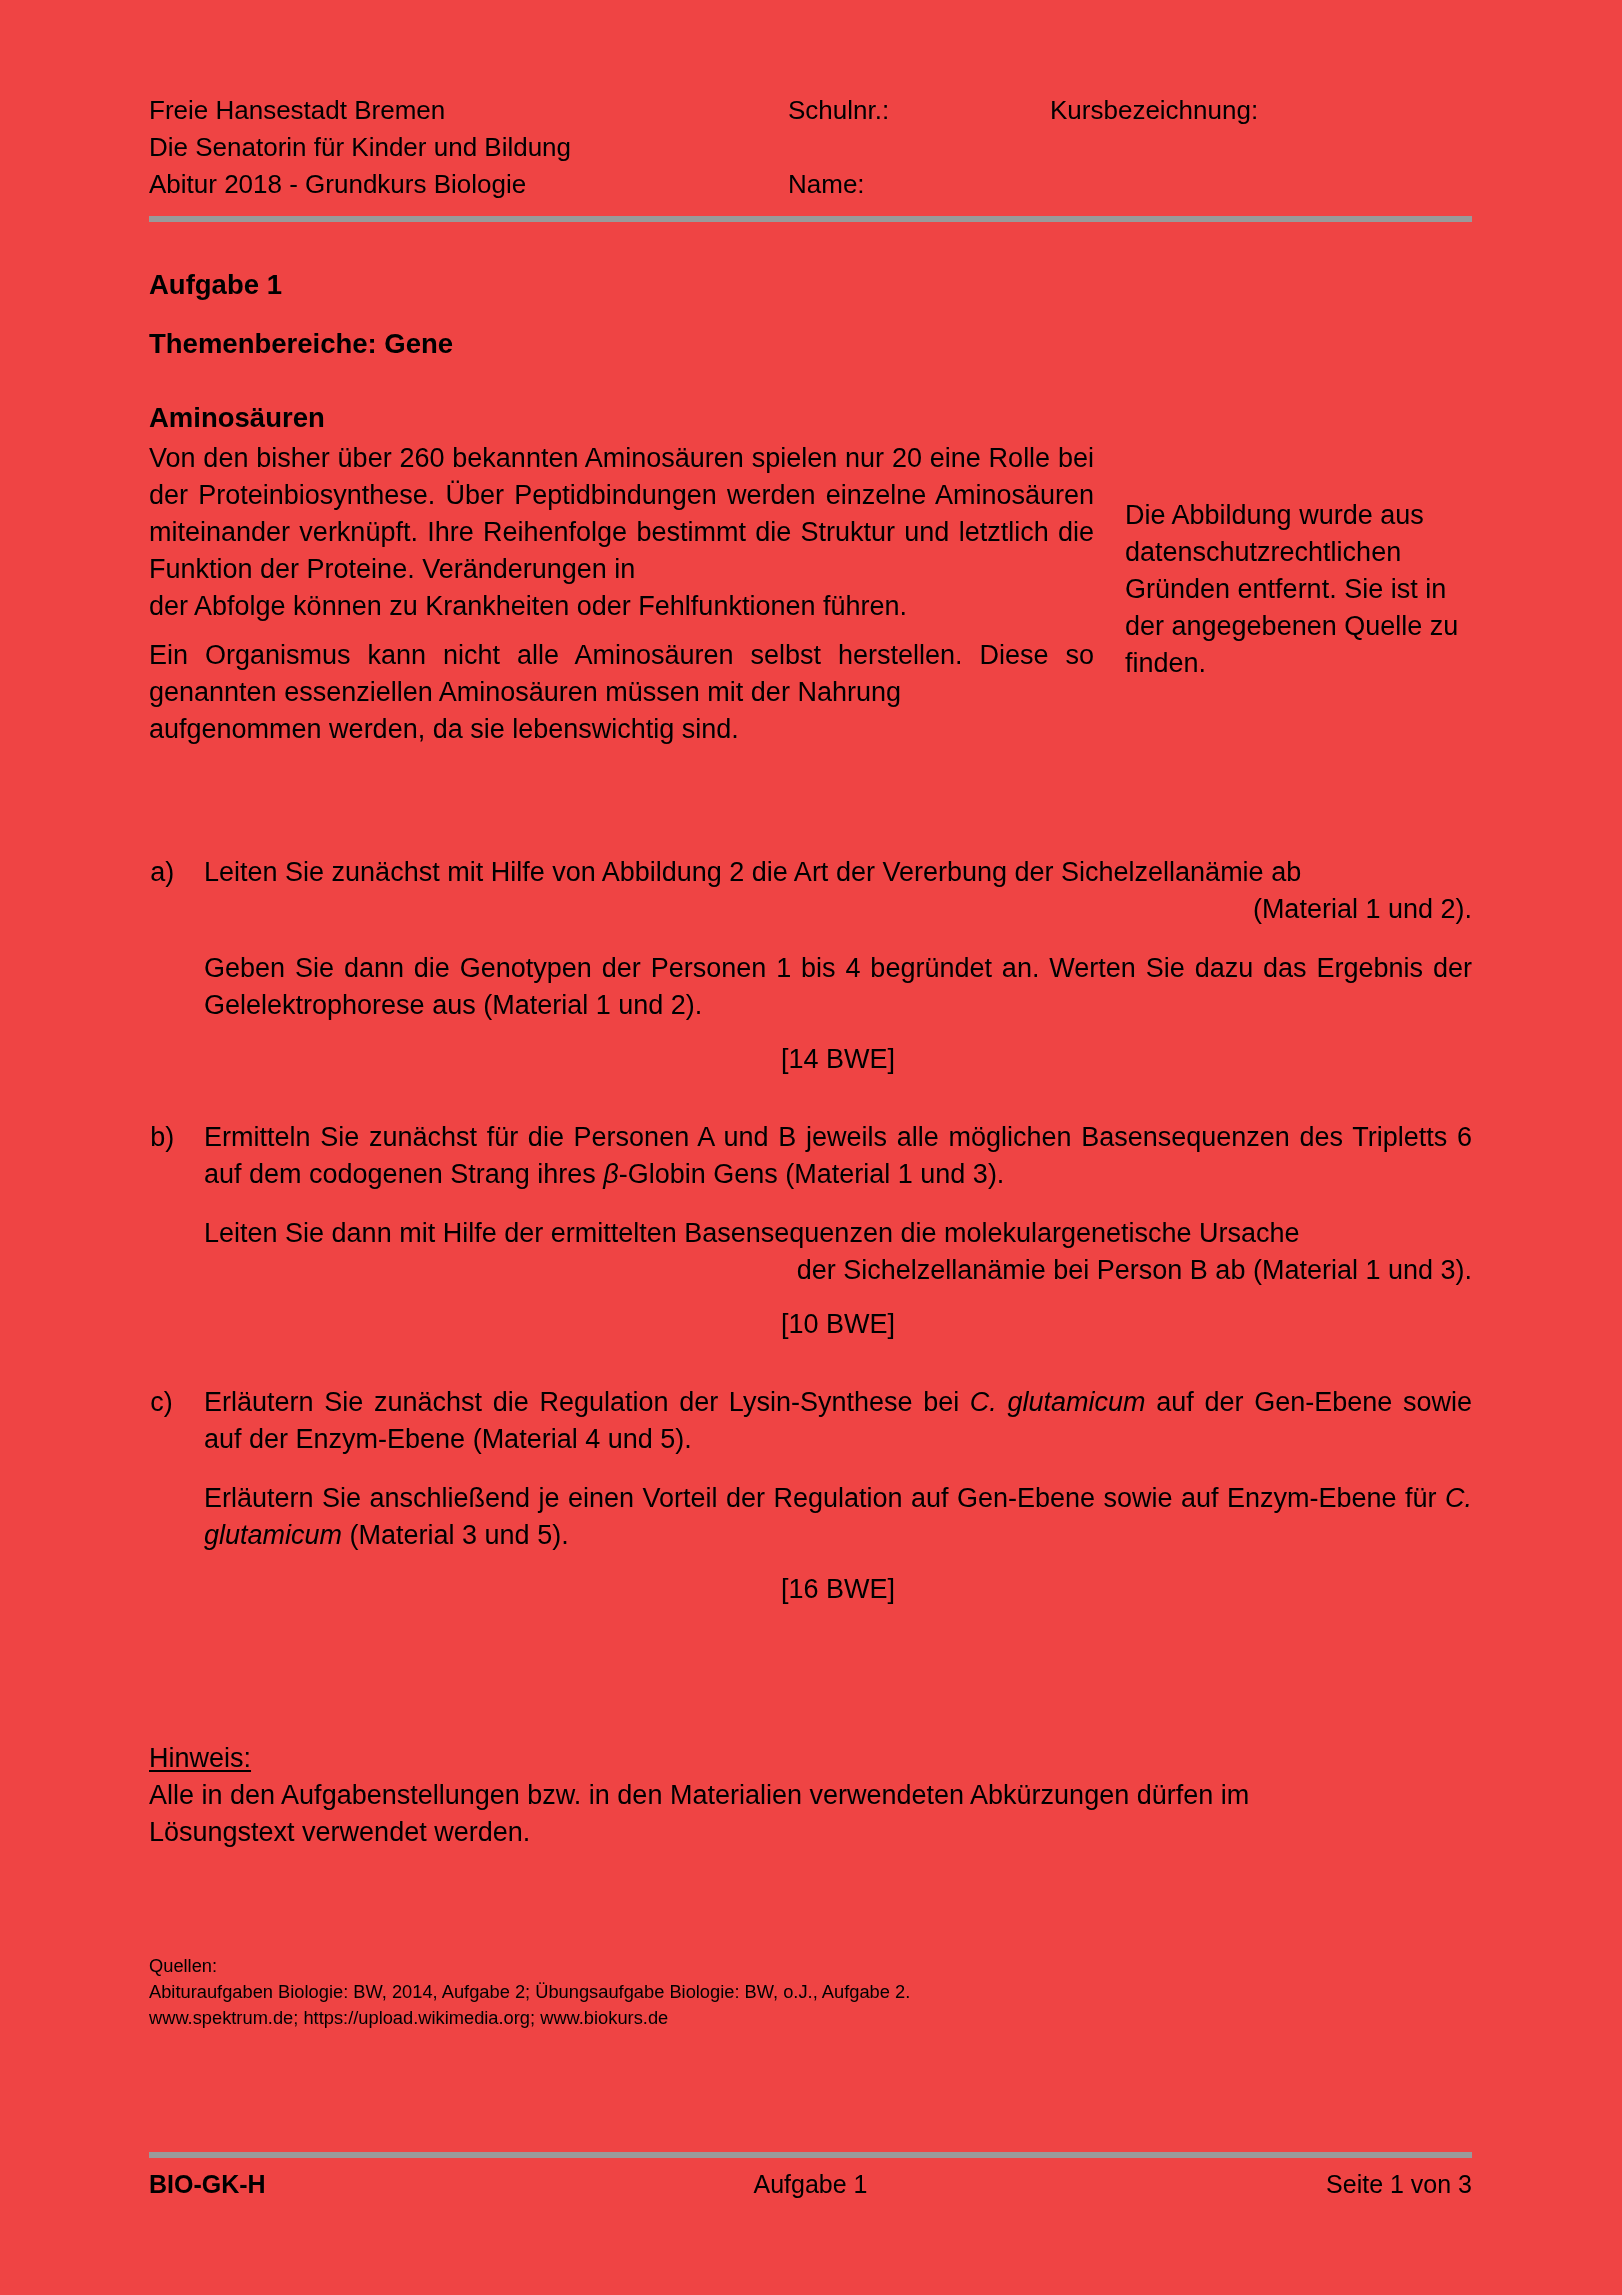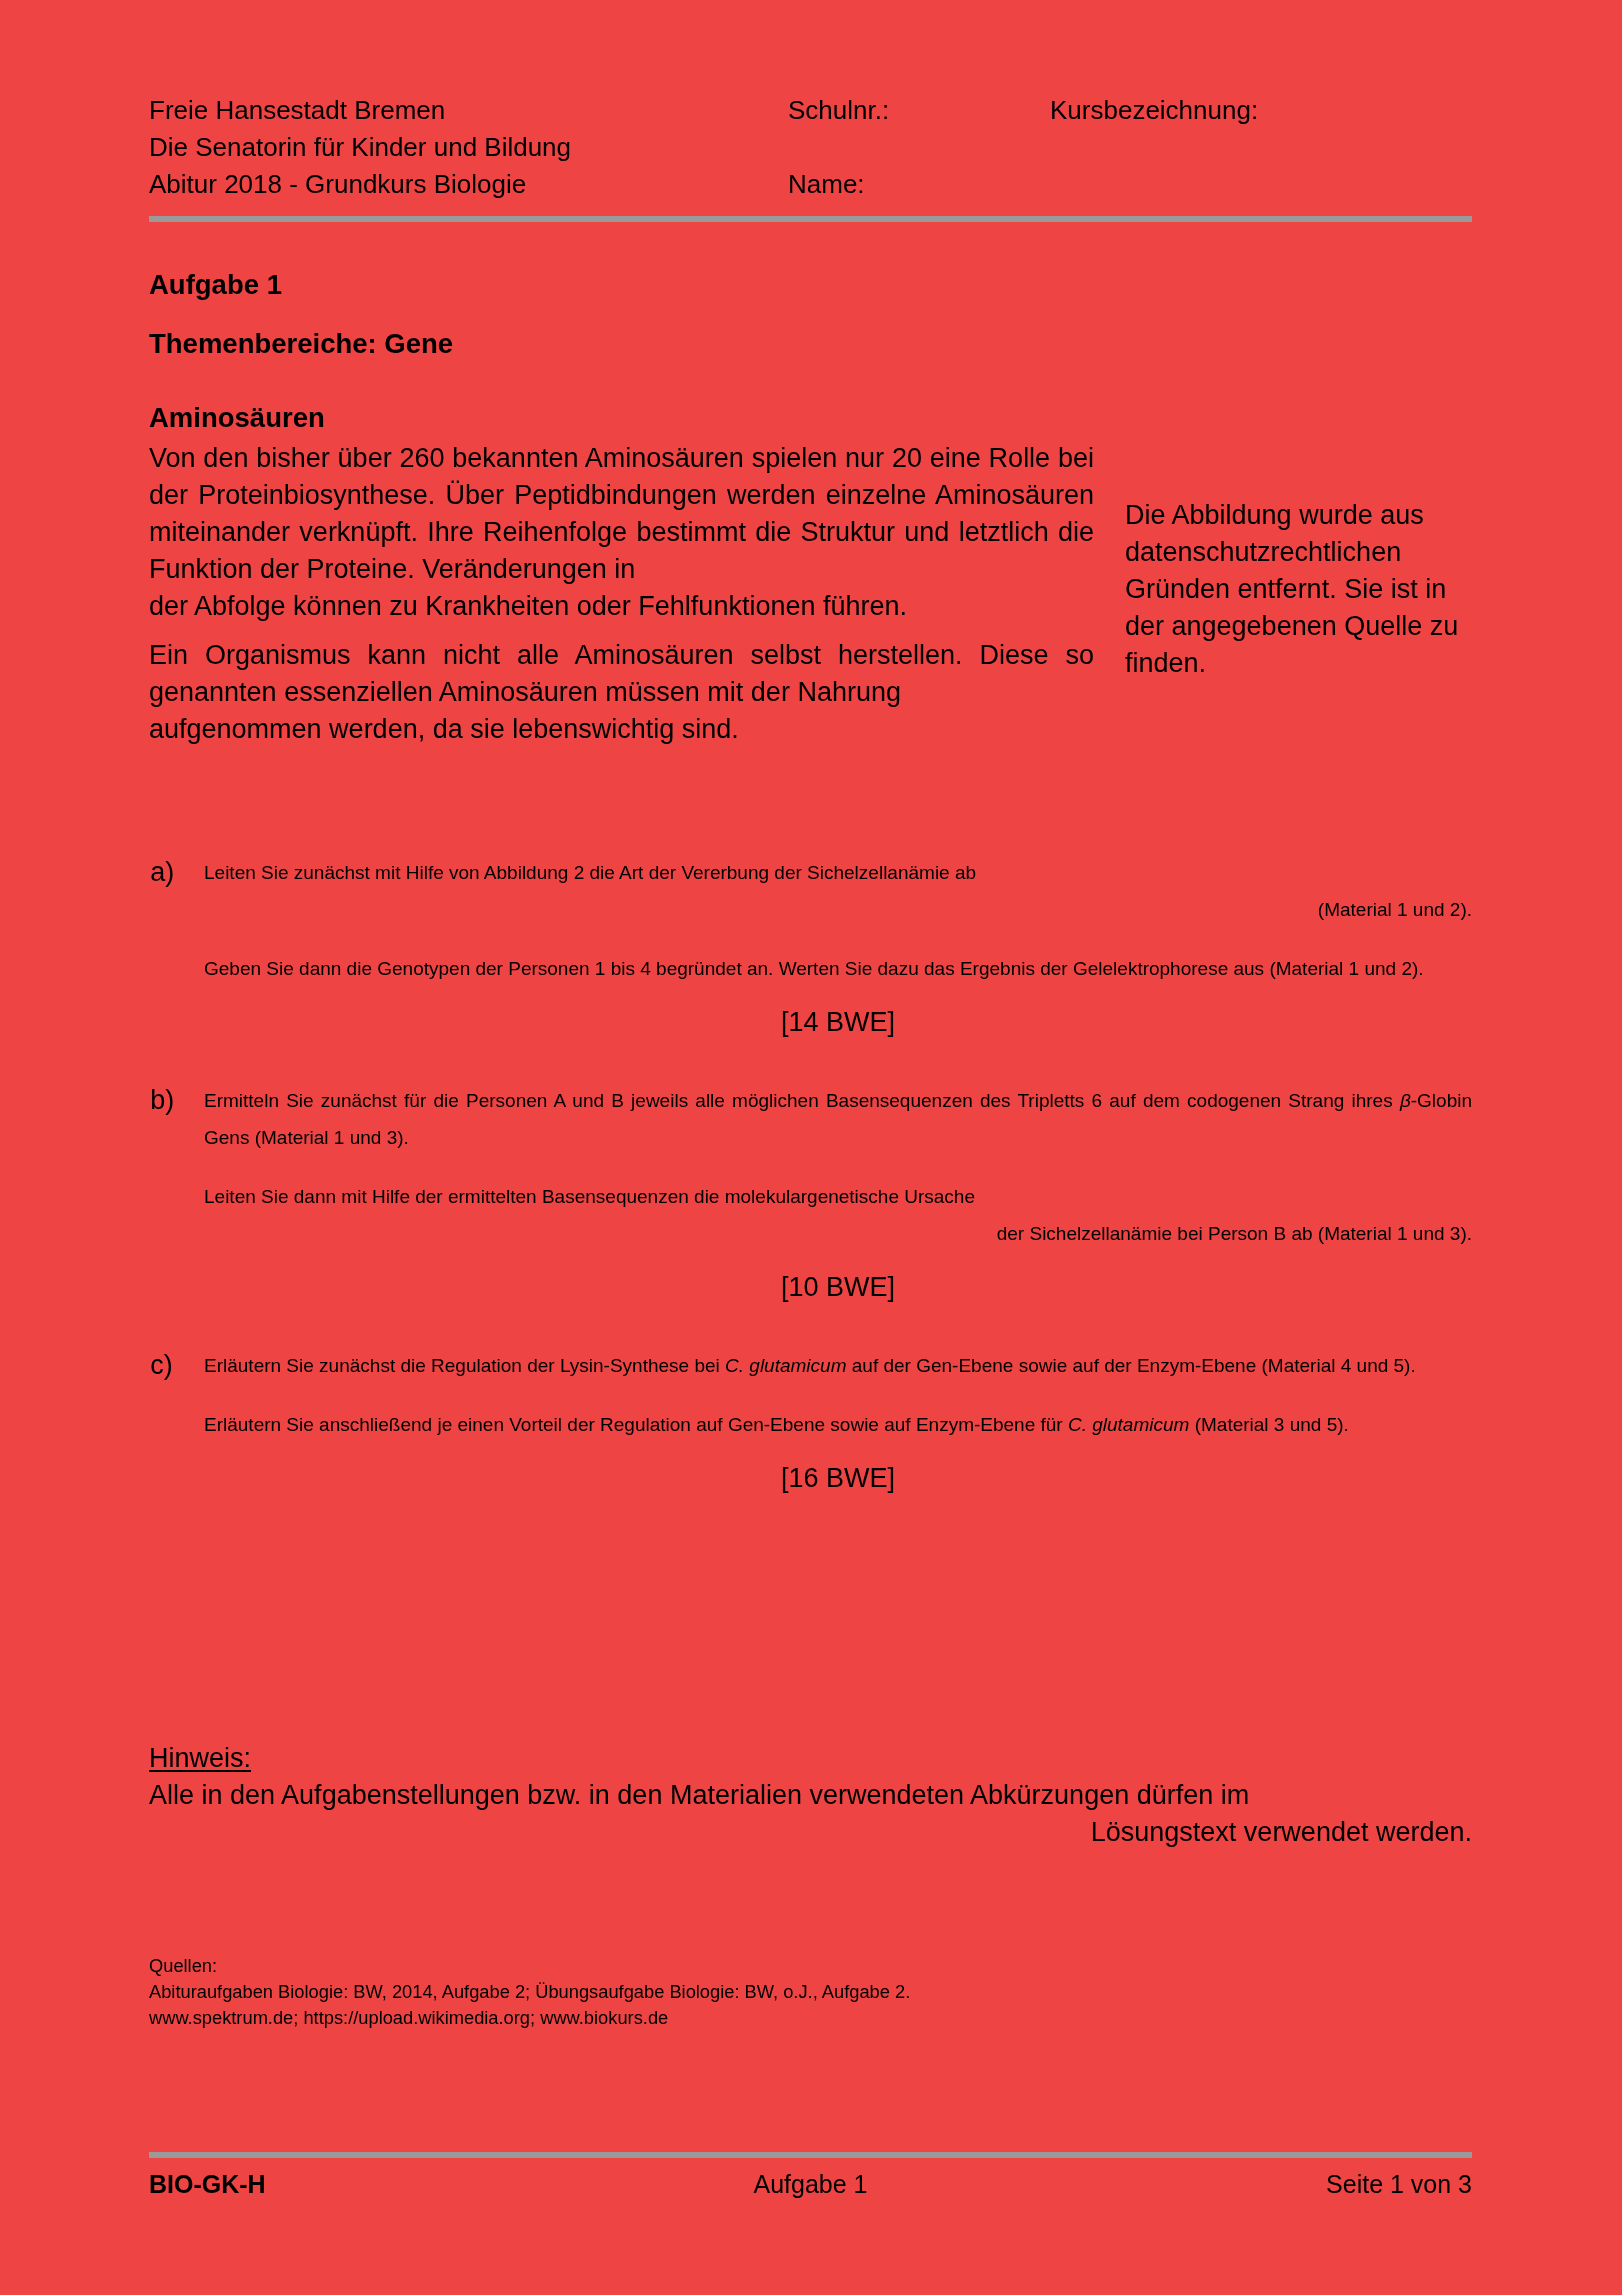--- a/index.html
+++ b/index.html
@@ -132,21 +132,21 @@
     top: 0;
     width: 51px;
     font-size: 27px;
     line-height: 37px;
   }
   .task-body {
     margin-left: 55px;
   }
   .task-body p {
     margin: 0;
-    font-size: 19px;
+    font-size: 27px;
     line-height: 37px;
     text-align: justify;
     text-justify: inter-word;
   }
   .task-body p + p { margin-top: 22px; }
   .task-body p .tail { display: block; text-align: right; }
   .task-body p i { font-style: italic; }
 
   .bwe {
     margin-top: 17px;
@@ -169,21 +169,21 @@
     text-underline-offset: 3.3px;
     display: inline-block;
   }
   .hinweis-body {
     margin: 0;
     font-size: 27px;
     line-height: 37px;
     text-align: justify;
     text-justify: inter-word;
   }
-  .hinweis-body .tail { display: block; text-align: right; }
+  .hinweis-body .tail { display: block; text-align: left; }
 
   
   .quellen {
     position: absolute;
     left: 0;
     top: 1953px;
     width: 1323px;
   }
   .quellen p {
     margin: 0;

